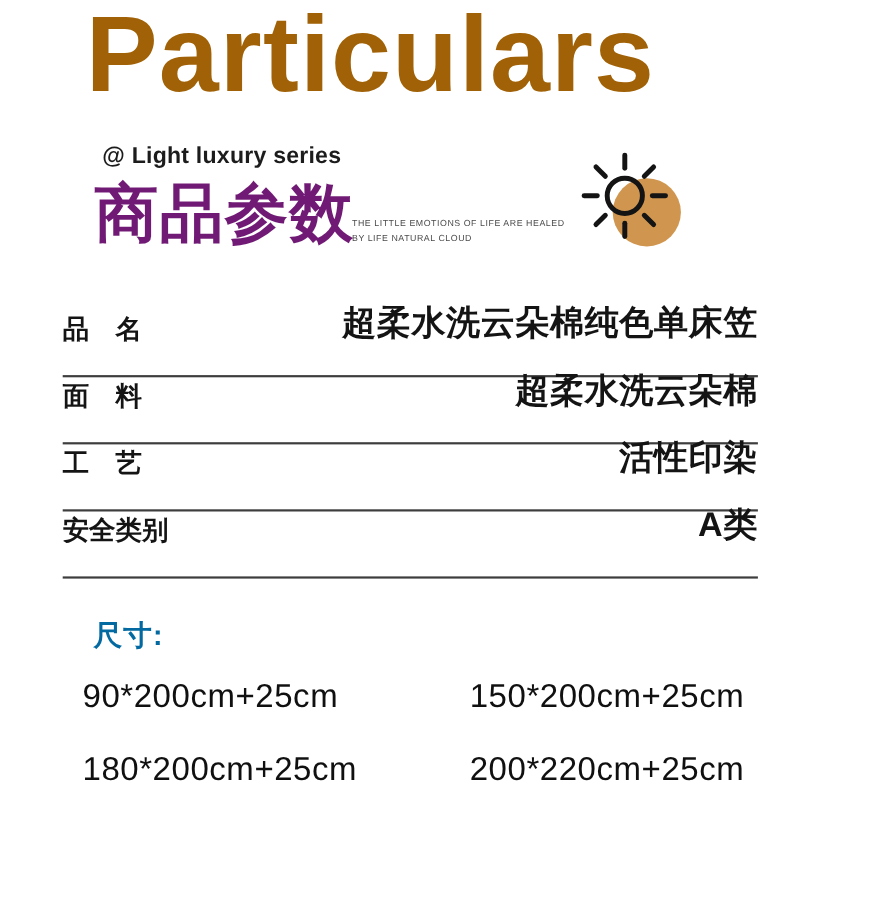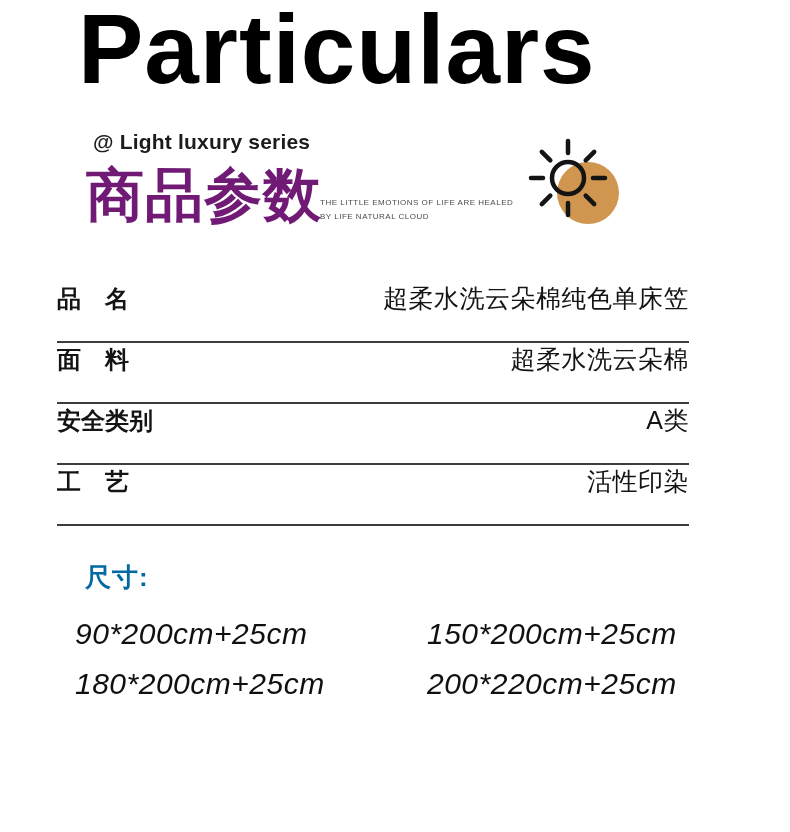--- a/index.html
+++ b/index.html
@@ -8,21 +8,21 @@
     background:#ffffff;
     position:relative;
     font-family:"Liberation Sans","DejaVu Sans",sans-serif;
     color:#161616;
     overflow:hidden;
   }
   .title{
     position:absolute;left:78px;top:0px;
     font-size:98px;line-height:1.02;
     font-weight:900;letter-spacing:1px;
-    color:#000000;margin:0;
+    color:#a16207;margin:0;
   }
   .series{
     position:absolute;left:93px;top:130px;
     font-size:21px;font-weight:700;color:#1c1c1c;
     letter-spacing:0.2px;
   }
   .heading-cn{
     position:absolute;left:86px;top:160px;
     font-size:58px;font-weight:900;color:#701a75;
     letter-spacing:1px;line-height:1.2;
@@ -36,32 +36,31 @@
   .spec-table{
     position:absolute;left:57px;top:282px;width:632px;
   }
   .spec-row{
     height:61px;box-sizing:border-box;
     display:flex;justify-content:space-between;align-items:flex-end;
     border-bottom:2px solid #3d3d3d;
     padding-bottom:26px;
   }
   .spec-label{font-size:24px;font-weight:700;color:#141414;}
-  .spec-value{font-size:25px;font-weight:400;color:#141414;letter-spacing:0.5px;}
+  .spec-value{font-size:31px;font-weight:700;color:#141414;letter-spacing:0.5px;}
   .sizes{
     position:absolute;left:75px;top:560px;width:660px;
   }
   .sizes-label{
     font-size:26px;font-weight:700;color:#0369a1;
     margin:0 0 22px 10px;letter-spacing:1px;
   }
   .sizes-grid{
     display:grid;grid-template-columns:352px 1fr;
-    row-gap:16px;
-    font-style:italic;
+    row-gap:32px;
   }
   .size-item{
     font-size:30px;font-weight:400;color:#101010;
     letter-spacing:0.5px;white-space:nowrap;
   }
 </style>
 </head>
 <body>
 
 <div>
@@ -97,26 +96,26 @@
   <div class="spec-table">
     <div class="spec-row">
       <span class="spec-label">品　名</span>
       <span class="spec-value">超柔水洗云朵棉纯色单床笠</span>
     </div>
     <div class="spec-row">
       <span class="spec-label">面　料</span>
       <span class="spec-value">超柔水洗云朵棉</span>
     </div>
     <div class="spec-row">
+      <span class="spec-label">工　艺</span>
+      <span class="spec-value">活性印染</span>
+    </div>
+    <div class="spec-row">
       <span class="spec-label">安全类别</span>
       <span class="spec-value">A类</span>
-    </div>
-    <div class="spec-row">
-      <span class="spec-label">工　艺</span>
-      <span class="spec-value">活性印染</span>
     </div>
   </div>
 
   <div class="sizes">
     <div class="sizes-label">尺寸:</div>
     <div class="sizes-grid">
       <span class="size-item">90*200cm+25cm</span>
       <span class="size-item">150*200cm+25cm</span>
       <span class="size-item">180*200cm+25cm</span>
       <span class="size-item">200*220cm+25cm</span>

